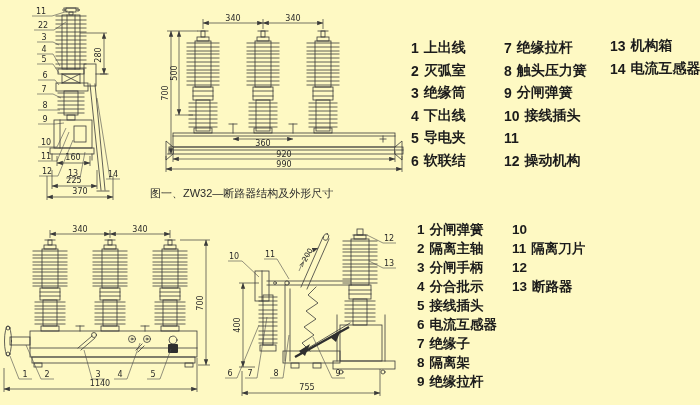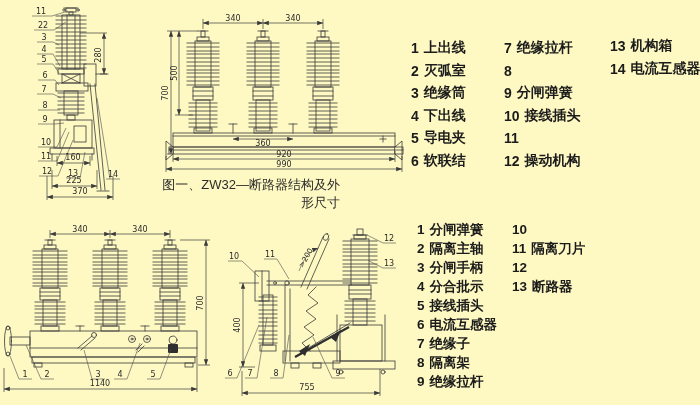--- a/index.html
+++ b/index.html
@@ -12,22 +12,22 @@
   .ann{font-size:7.5px;}
   .s{stroke:#3a3a3a;stroke-width:.8;fill:none;stroke-linecap:square;}
   .ld{stroke:#4a4a4a;stroke-width:.6;fill:none;}
   .dl{stroke:#3a3a3a;stroke-width:.7;fill:none;}
   .fill{fill:#2f2f2f;stroke:none;}
   .legend{position:absolute;font-weight:700;}
   .legend .lrow{display:flex;align-items:center;white-space:nowrap;}
   .f1 .lrow{height:22.5px;font-size:14px;}
   .f2 .lrow{height:19px;font-size:13.5px;}
   .ln{margin-right:5px;}
-  .caption{position:absolute;left:150px;top:176px;width:190px;text-align:right;
-           font-size:13px;color:#2b2b2b;}
+  .caption{position:absolute;left:150px;top:186px;width:190px;text-align:left;
+           font-size:11px;color:#2b2b2b;}
 </style>
 </head>
 <body>
 
 <div class="page">
 
   <svg style="left:0;top:0" width="170" height="210" viewBox="0 0 170 210">
     <defs>
       <marker id="ar1" markerWidth="8" markerHeight="6" refX="5.8" refY="2.2" orient="auto-start-reverse" markerUnits="userSpaceOnUse">
         <path d="M0 0L6 2.2L0 4.4Z" fill="#3a3a3a"></path>
@@ -188,20 +188,21 @@
         <span class="lt">软联结</span>
       </div>
   </div>
   <div class="legend f1" style="left:504px;top:37px">
     <div class="lrow">
         <span class="ln">7</span>
         <span class="lt">绝缘拉杆</span>
       </div>
     <div class="lrow">
         <span class="ln">8</span>
+        <span class="lt">触头压力簧</span>
       </div>
     <div class="lrow">
         <span class="ln">9</span>
         <span class="lt">分闸弹簧</span>
       </div>
     <div class="lrow">
         <span class="ln">10</span>
         <span class="lt">接线插头</span>
       </div>
     <div class="lrow">

